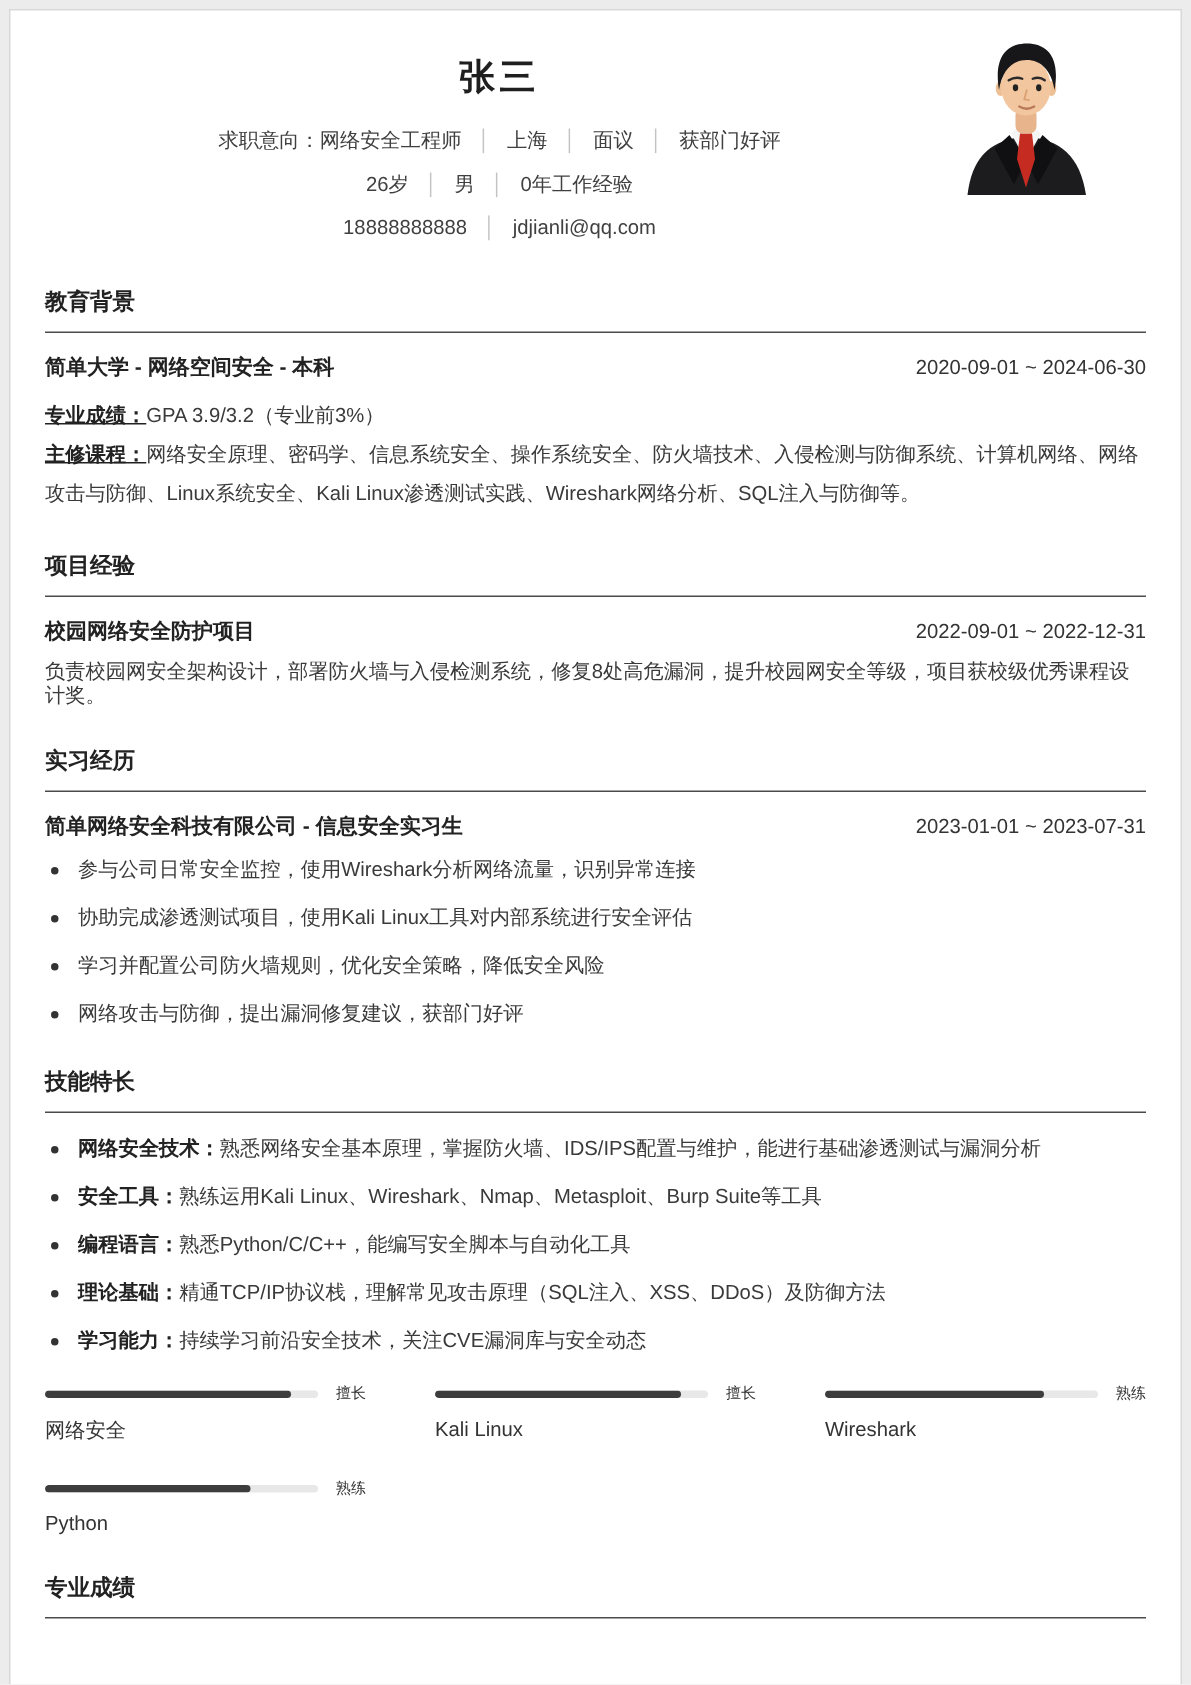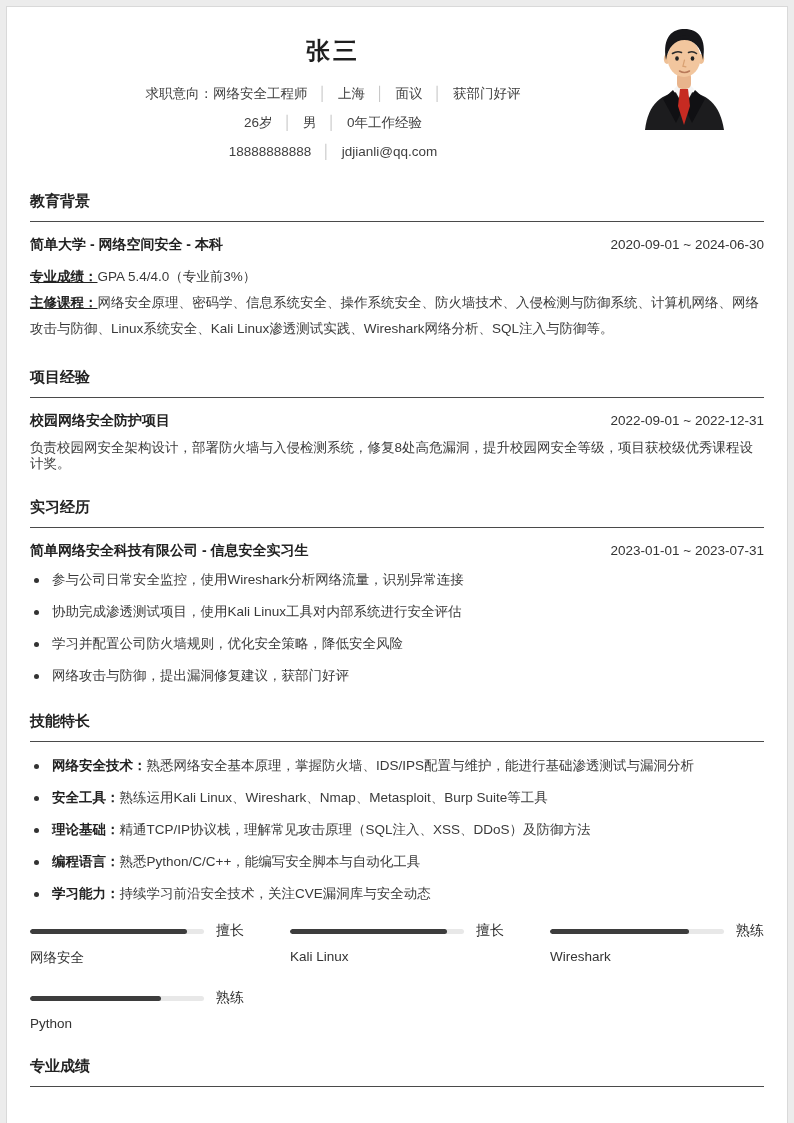--- a/index.html
+++ b/index.html
@@ -49,21 +49,21 @@
   ul.bullets li::before {
     content: ""; position: absolute; left: 4px; top: 8px;
     width: 5px; height: 5px; border-radius: 50%; background: #333;
   }
   ul.bullets li .lbl { font-weight: bold; color: #222; }
   
   .bars-grid { display: grid; grid-template-columns: repeat(3, 1fr); column-gap: 46px; row-gap: 22px; margin-top: 18px; }
   .bar-top { display: flex; align-items: center; gap: 12px; }
   .bar-track { flex: 1; height: 5px; border-radius: 3px; background: #e8e8e8; overflow: hidden; }
   .bar-fill { height: 100%; border-radius: 3px; background: #3d3d3d; }
-  .bar-level { font-size: 14px; color: #2e2e2e; white-space: nowrap; }
+  .bar-level { font-size: 10px; color: #2e2e2e; white-space: nowrap; }
   .bar-name { font-size: 13.5px; color: #333; margin-top: 9px; }
 </style>
 </head>
 <body>
 
 <div class="page">
 
   <header class="resume-header">
     <div class="header-text">
       <h1 class="name">张三</h1>
@@ -95,21 +95,21 @@
     </div>
   </header>
 
   <main id="sections">
       <section class="sec">
         <h2 class="section-title">教育背景</h2>
         <div class="entry-row">
           <span class="entry-title">简单大学 - 网络空间安全 - 本科</span>
           <span class="entry-date">2020-09-01 ~ 2024-06-30</span>
         </div>
-        <div class="labeled-line"><span class="lbl">专业成绩：</span><span class="txt">GPA 5.4/4.0（专业前3%）</span></div>
+        <div class="labeled-line"><span class="lbl">专业成绩：</span><span class="txt">GPA 3.9/3.2（专业前3%）</span></div>
         <div class="labeled-line"><span class="lbl">主修课程：</span><span class="txt">网络安全原理、密码学、信息系统安全、操作系统安全、防火墙技术、入侵检测与防御系统、计算机网络、网络攻击与防御、Linux系统安全、Kali Linux渗透测试实践、Wireshark网络分析、SQL注入与防御等。</span></div>
       </section>
       <section class="sec">
         <h2 class="section-title">项目经验</h2>
         <div class="entry-row">
           <span class="entry-title">校园网络安全防护项目</span>
           <span class="entry-date">2022-09-01 ~ 2022-12-31</span>
         </div>
         <p class="entry-desc">负责校园网安全架构设计，部署防火墙与入侵检测系统，修复8处高危漏洞，提升校园网安全等级，项目获校级优秀课程设计奖。</p>
       </section>
@@ -124,22 +124,22 @@
           <li>协助完成渗透测试项目，使用Kali Linux工具对内部系统进行安全评估</li>
           <li>学习并配置公司防火墙规则，优化安全策略，降低安全风险</li>
           <li>网络攻击与防御，提出漏洞修复建议，获部门好评</li>
         </ul>
       </section>
       <section class="sec">
         <h2 class="section-title">技能特长</h2>
         <ul class="bullets">
           <li><span class="lbl">网络安全技术：</span><span class="txt">熟悉网络安全基本原理，掌握防火墙、IDS/IPS配置与维护，能进行基础渗透测试与漏洞分析</span></li>
           <li><span class="lbl">安全工具：</span><span class="txt">熟练运用Kali Linux、Wireshark、Nmap、Metasploit、Burp Suite等工具</span></li>
+          <li><span class="lbl">编程语言：</span><span class="txt">熟悉Python/C/C++，能编写安全脚本与自动化工具</span></li>
           <li><span class="lbl">理论基础：</span><span class="txt">精通TCP/IP协议栈，理解常见攻击原理（SQL注入、XSS、DDoS）及防御方法</span></li>
-          <li><span class="lbl">编程语言：</span><span class="txt">熟悉Python/C/C++，能编写安全脚本与自动化工具</span></li>
           <li><span class="lbl">学习能力：</span><span class="txt">持续学习前沿安全技术，关注CVE漏洞库与安全动态</span></li>
         </ul>
         <div class="bars-grid">
           <div class="bar-item">
             <div class="bar-top">
               <div class="bar-track" style="background: rgb(232, 232, 232);">
                 <div class="bar-fill" style="width: 90%; background: rgb(61, 61, 61);"></div>
               </div>
               <span class="bar-level">擅长</span>
             </div>

